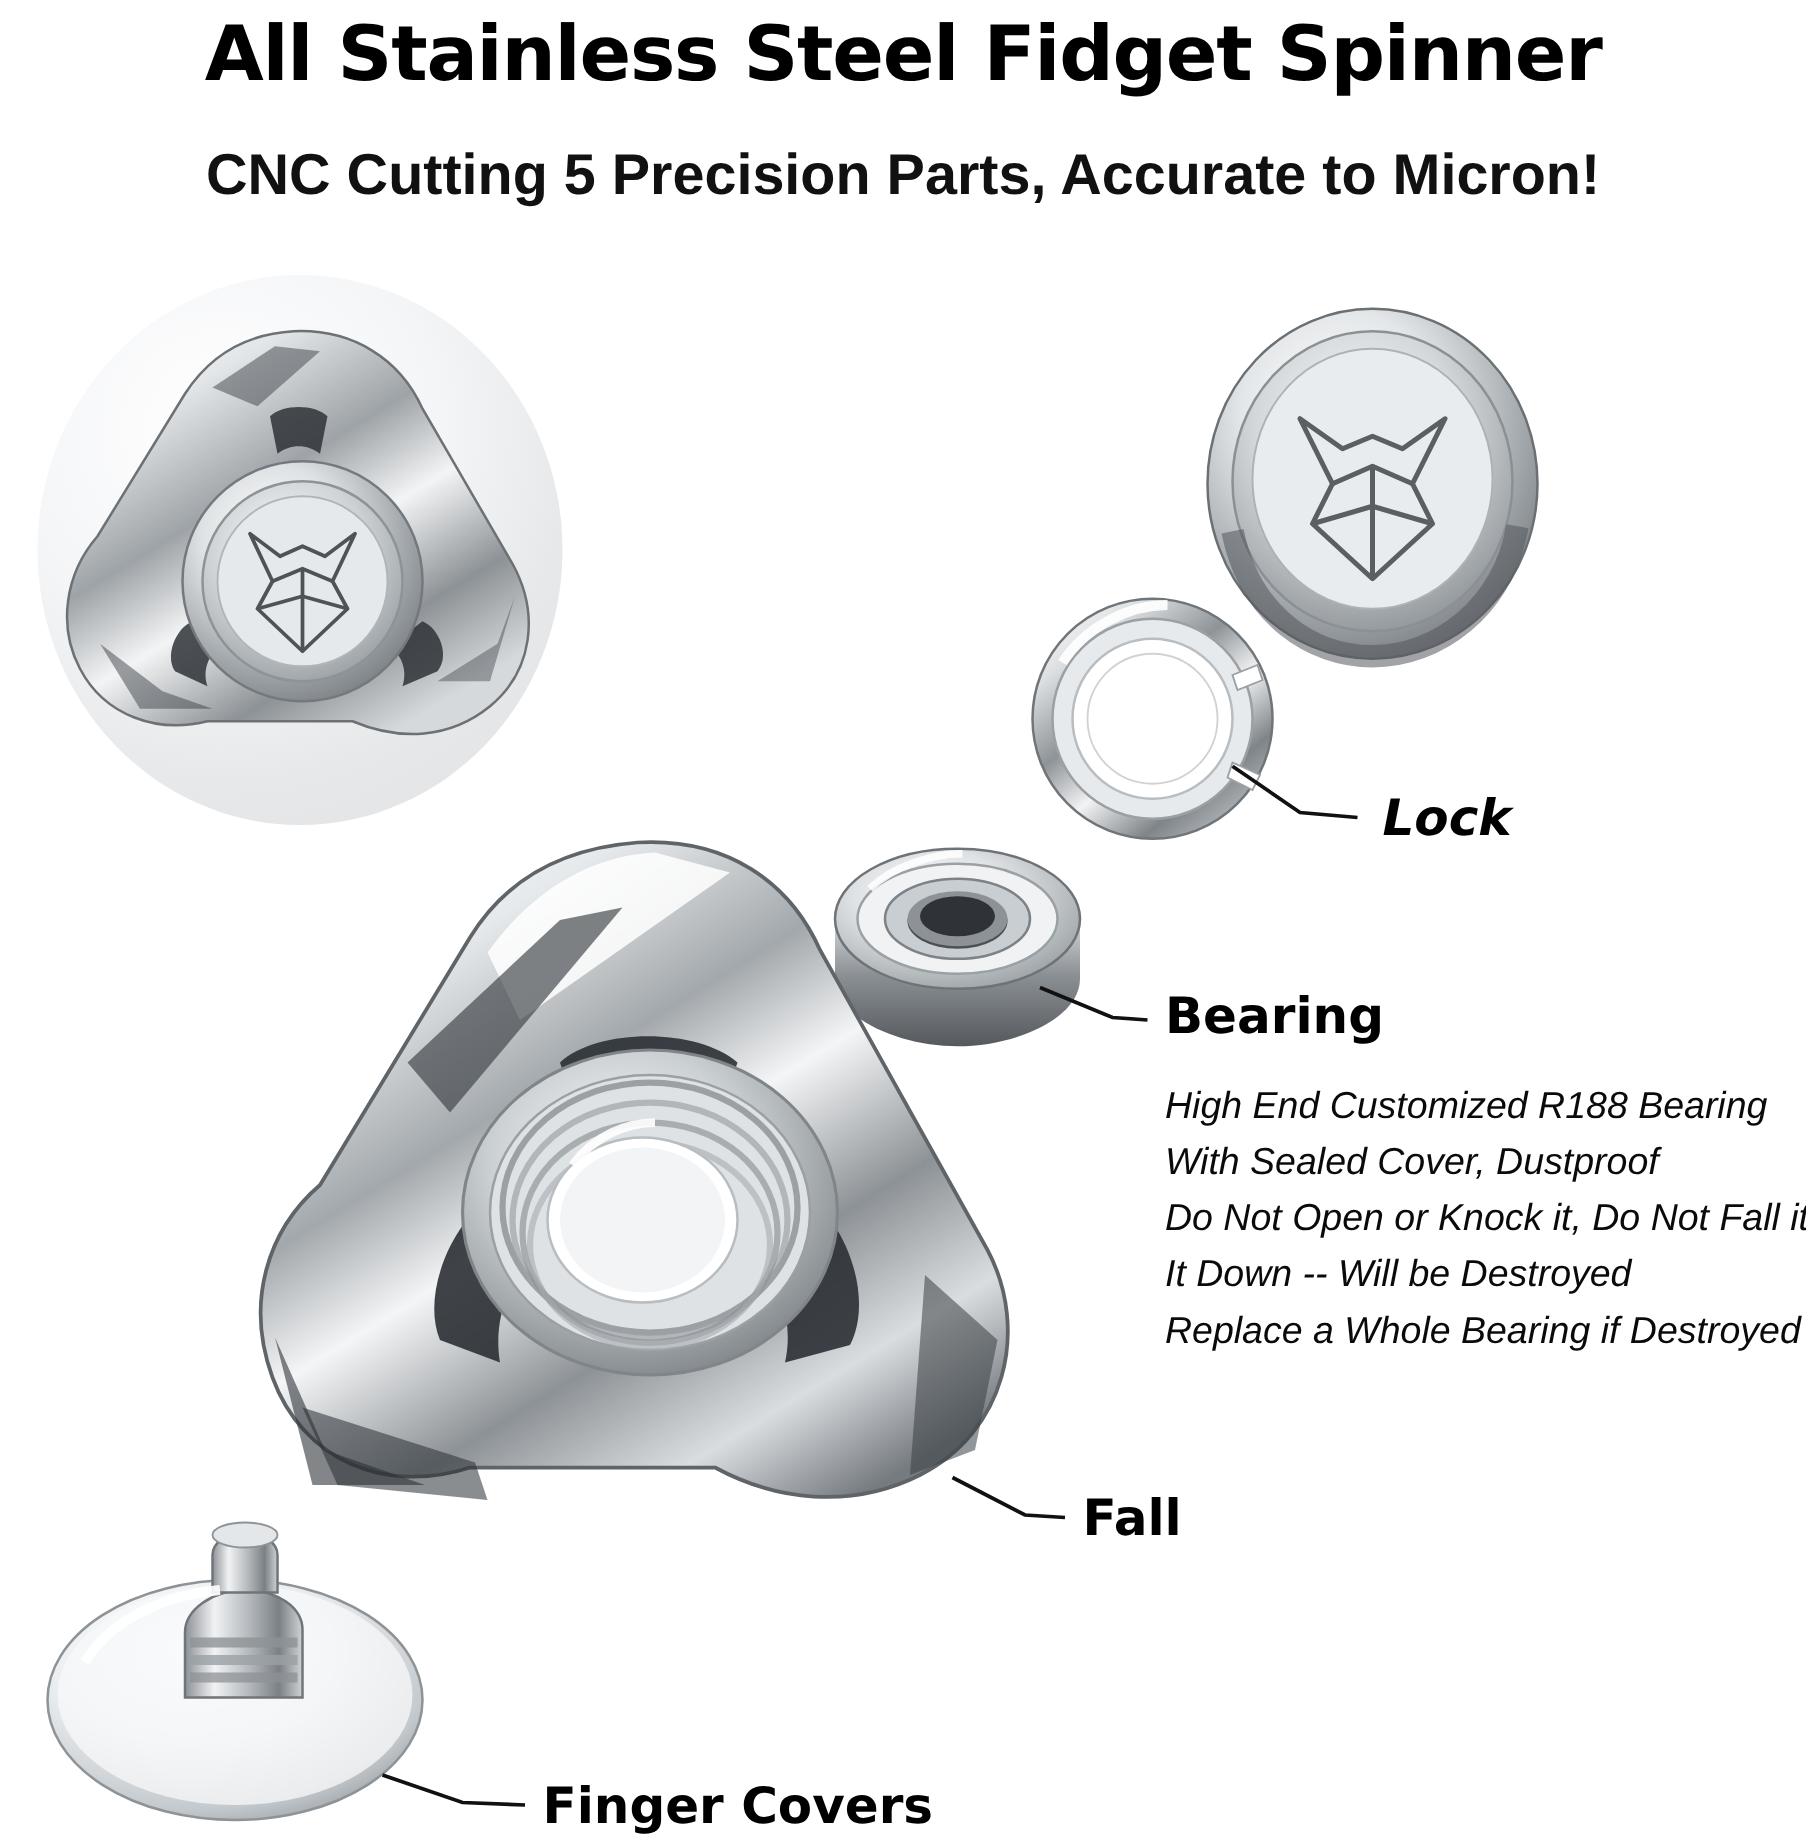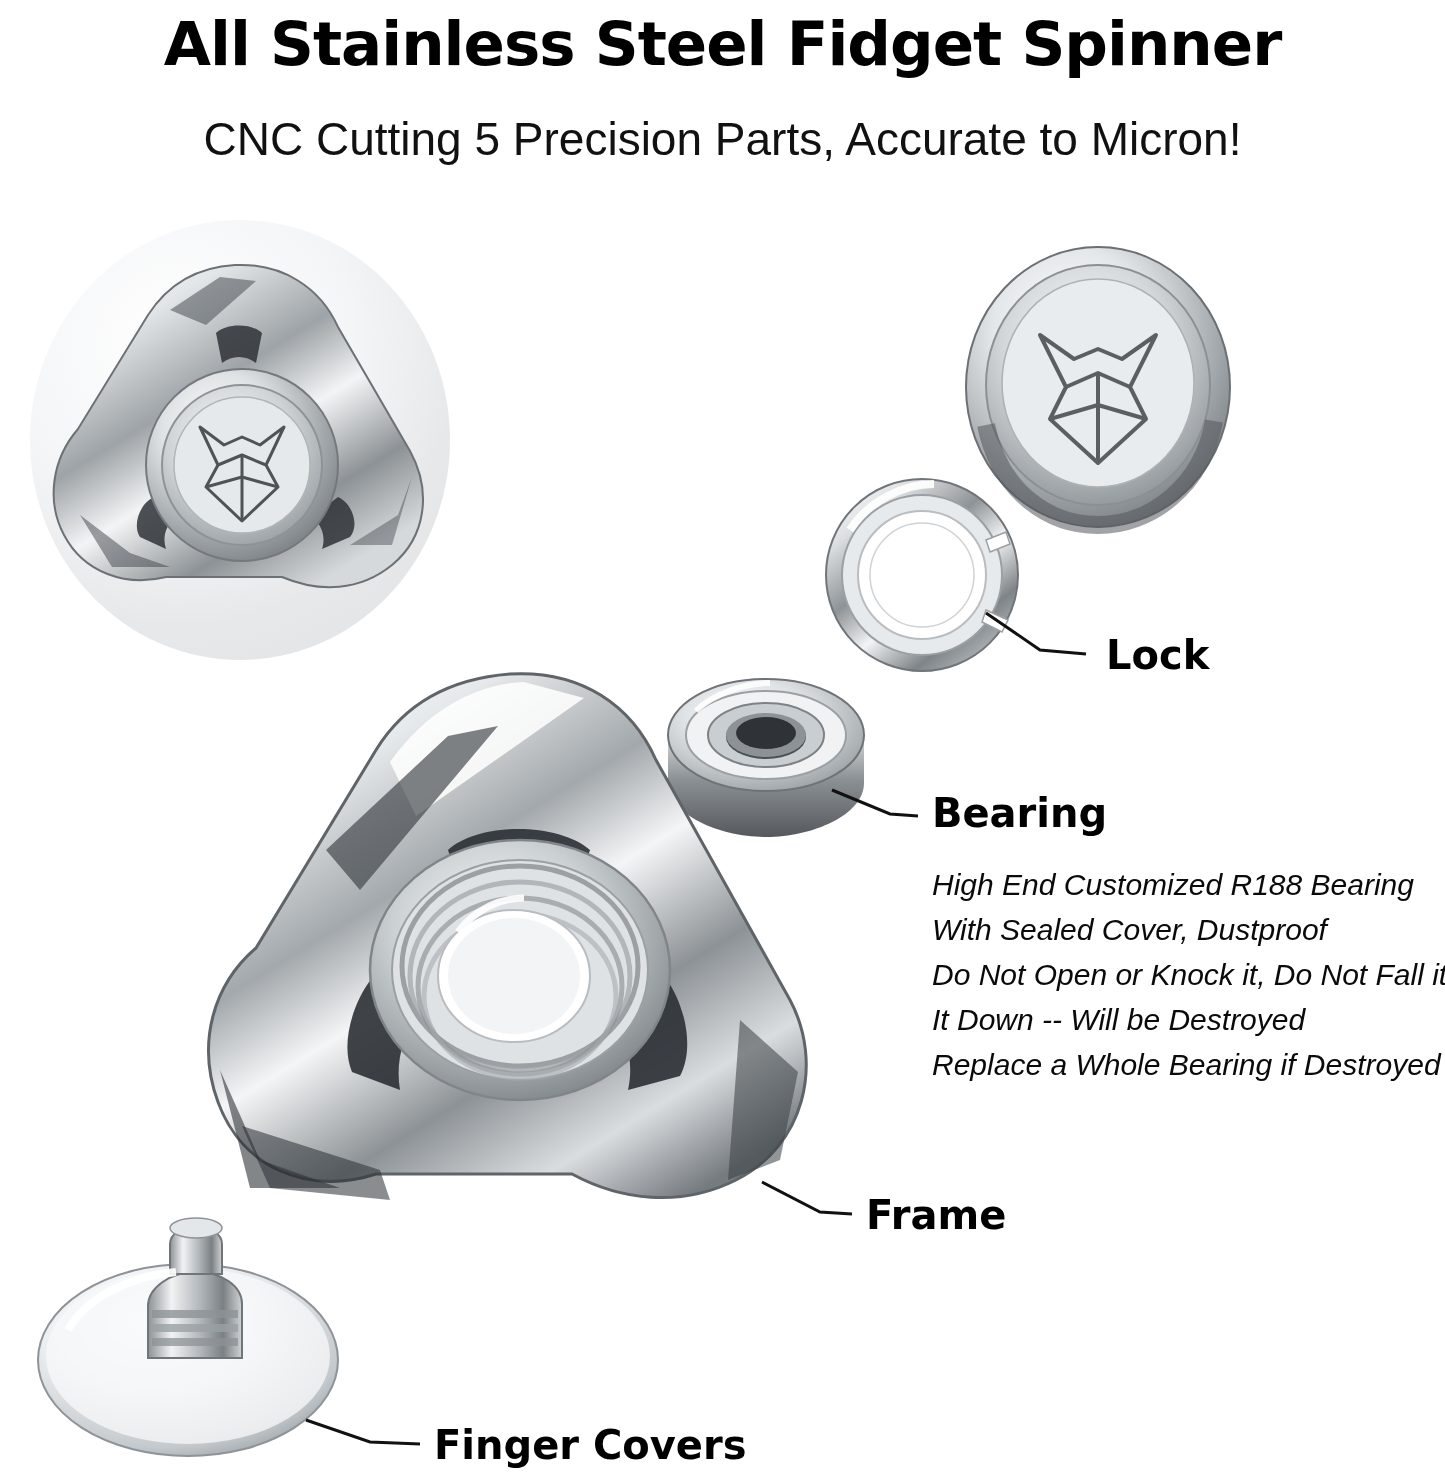--- a/index.html
+++ b/index.html
@@ -31,21 +31,21 @@
     color: #000000;
     white-space: nowrap;
   }
   .subtitle {
     position: absolute;
     top: 112px;
     left: 0;
     width: 1445px;
     text-align: center;
     font-family: "Liberation Sans", sans-serif;
-    font-weight: normal;
+    font-weight: bold;
     font-size: 46px;
     color: #111111;
     white-space: nowrap;
   }
 
   
   .callout-label {
     position: absolute;
     font-family: "DejaVu Sans", sans-serif;
     font-weight: bold;
@@ -313,30 +313,30 @@
 
     <path d="M986 613 L1040 650 L1086 654" fill="none" stroke="#111111" stroke-width="3"></path>
 
     <path d="M832 790 L890 814 L918 816" fill="none" stroke="#111111" stroke-width="3"></path>
 
     <path d="M762 1182 L820 1212 L852 1214" fill="none" stroke="#111111" stroke-width="3"></path>
 
     <path d="M306 1420 L370 1442 L420 1444" fill="none" stroke="#111111" stroke-width="3"></path>
   </svg>
 
-  <div class="callout-label" style="left:1106px; top:632px;">Lock</div>
+  <div class="callout-label" style="left:1106px; top:632px;font-style:italic;">Lock</div>
 
   <div class="callout-label" style="left:932px; top:790px;text-align:right;">Bearing</div>
   <div class="callout-desc" style="left:932px; top:862px;">
     <div>High End Customized R188 Bearing</div>
     <div>With Sealed Cover, Dustproof</div>
     <div>Do Not Open or Knock it, Do Not Fall it</div>
     <div>It Down -- Will be Destroyed</div>
     <div>Replace a Whole Bearing if Destroyed</div>
   </div>
 
-  <div class="callout-label" style="left:866px; top:1192px;">Frame</div>
+  <div class="callout-label" style="left:866px; top:1192px;">Fall</div>
   <div class="callout-desc" style="left:866px; top:1258px;">
   </div>
 
   <div class="callout-label" style="left:434px; top:1422px;text-align:right;">Finger Covers</div>
 
 </div>
 
 </body></html>

